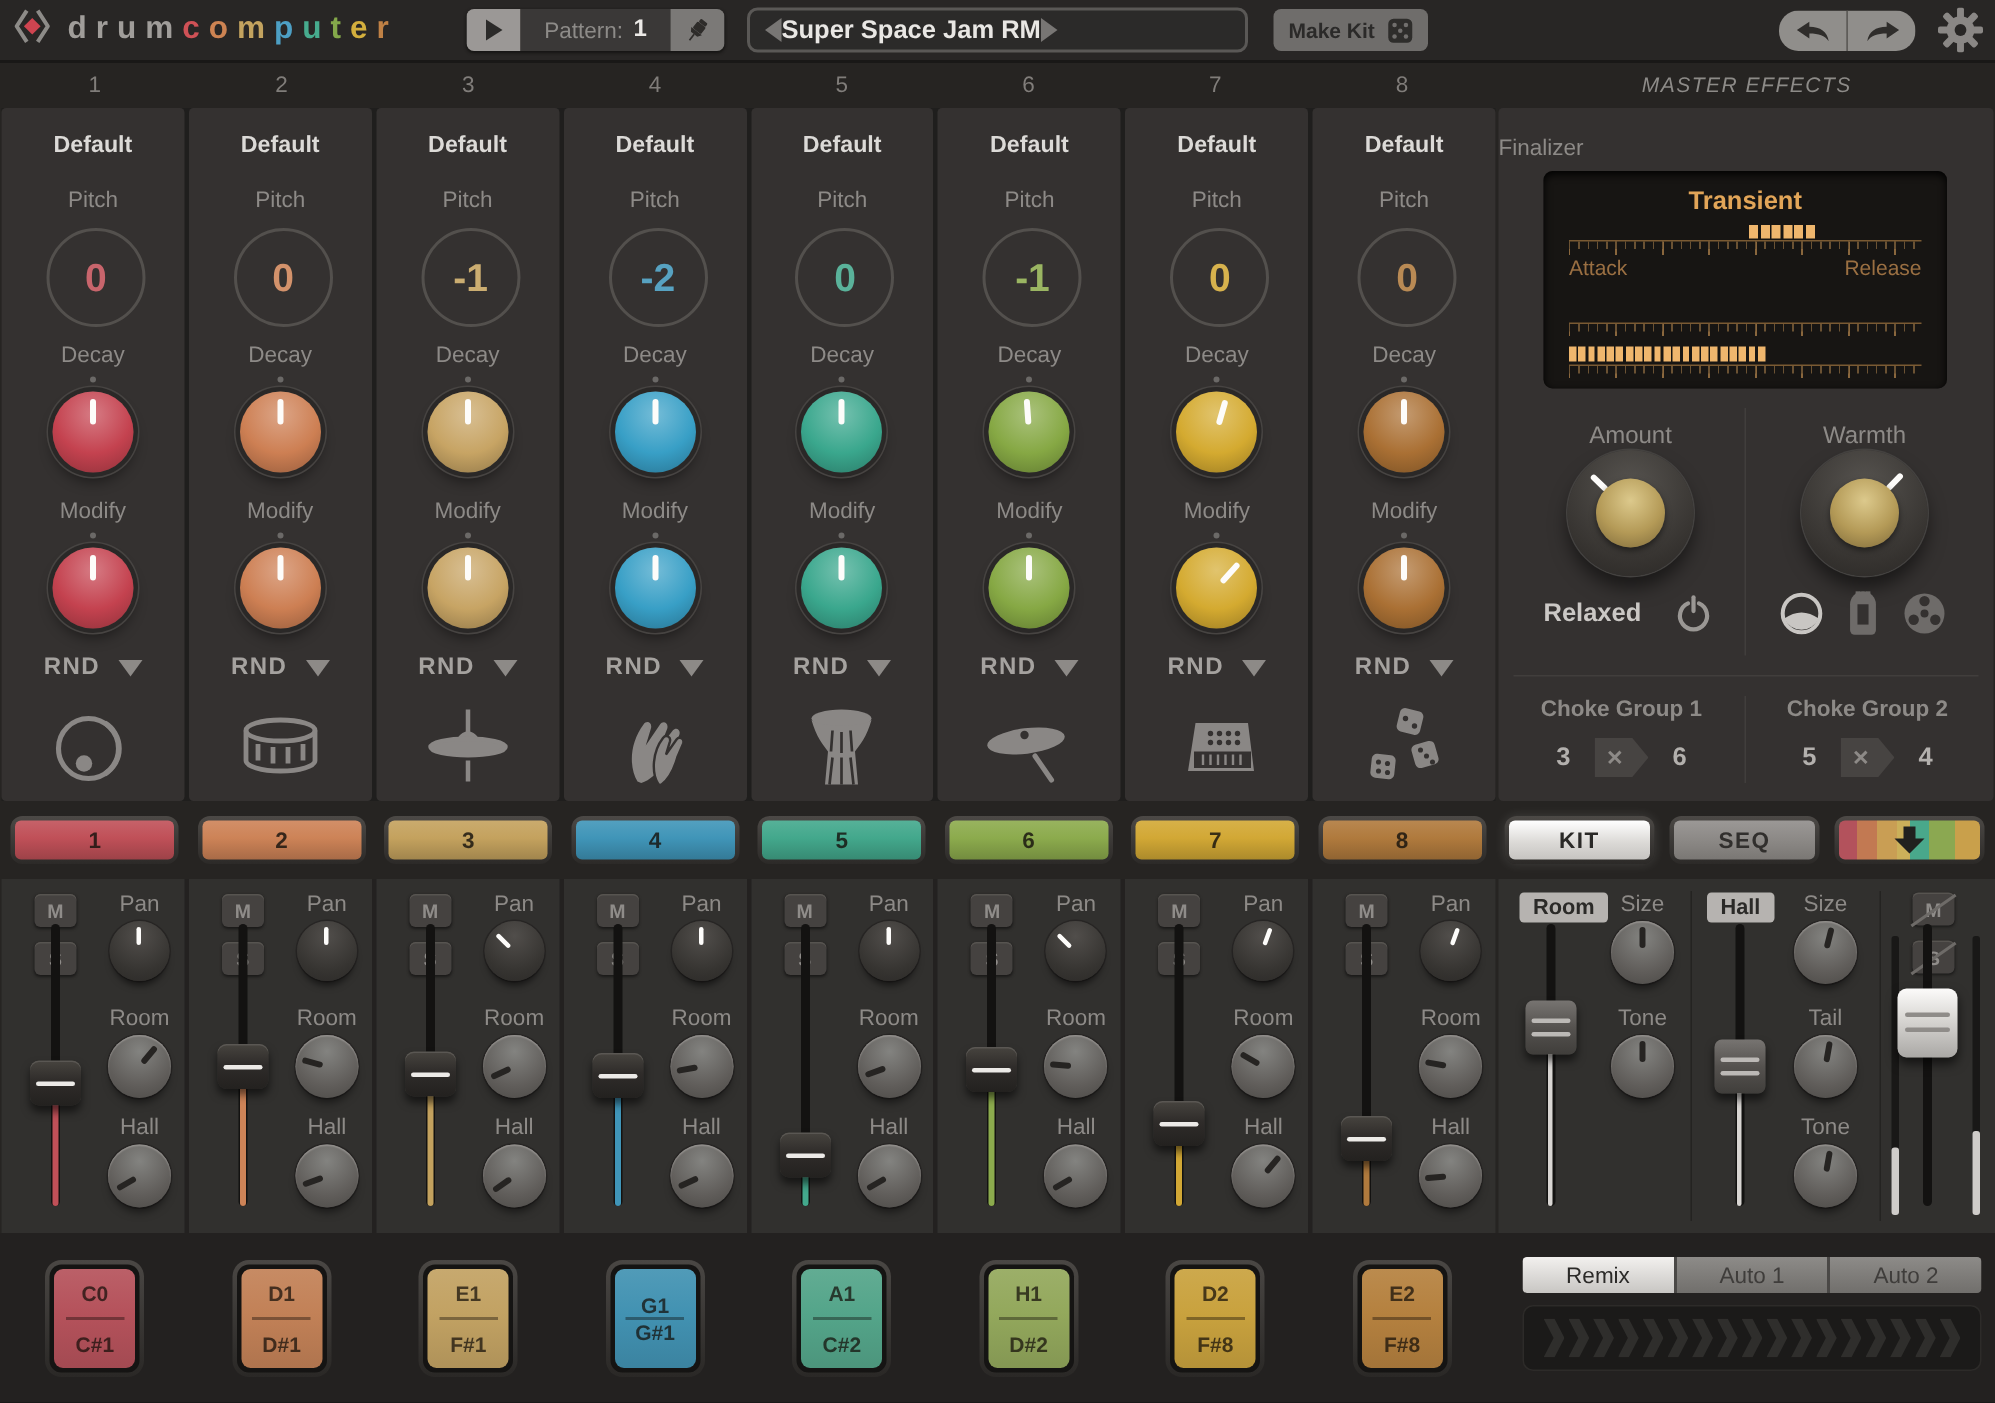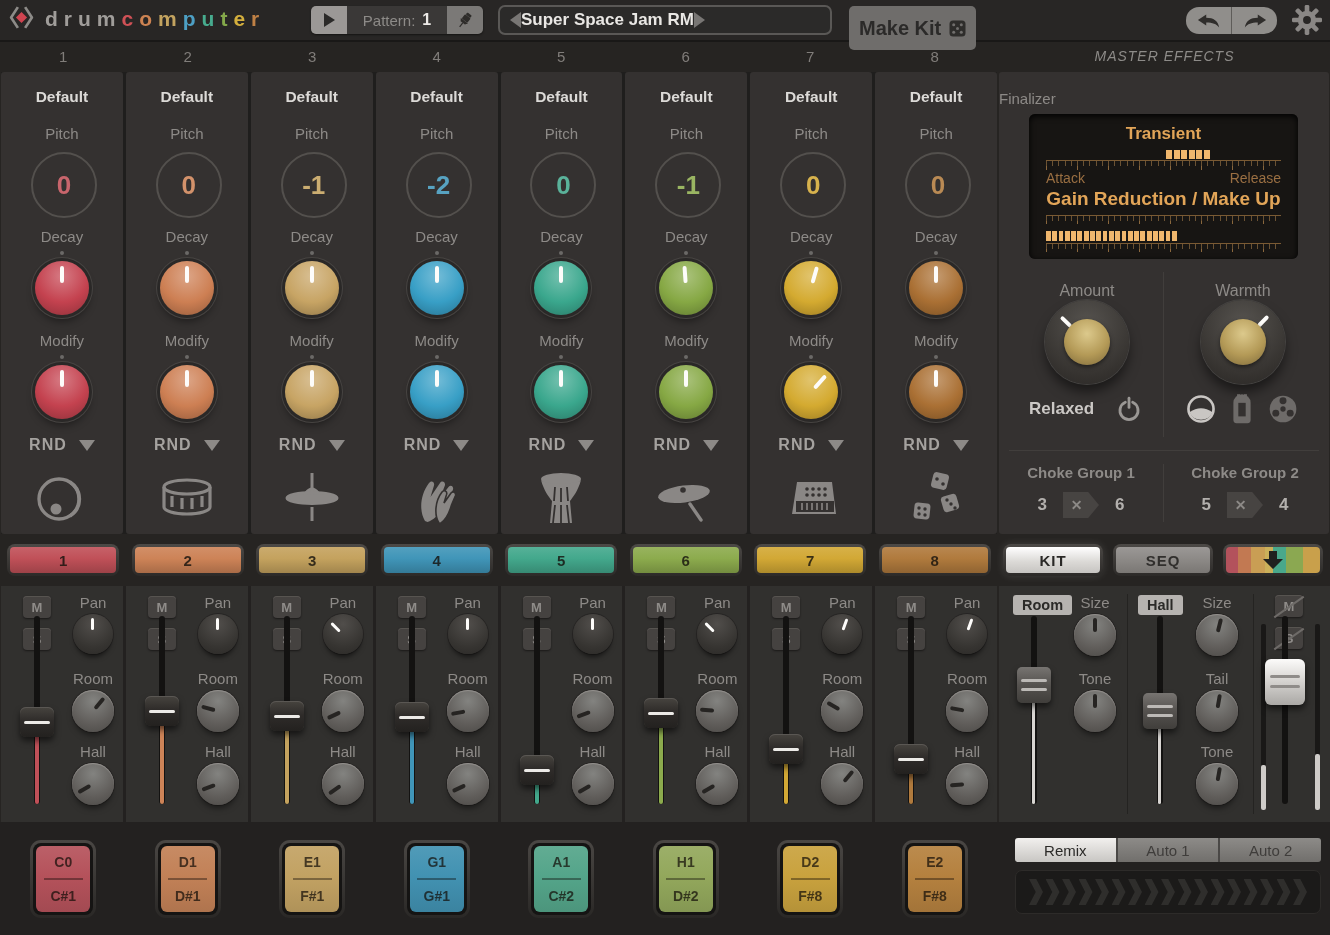--- a/index.html
+++ b/index.html
@@ -13,22 +13,22 @@
   .patplay{width:36px;background:#9b9896;display:flex;align-items:center;justify-content:center;cursor:pointer;}
   .patmid{width:100px;background:#3a3837;display:flex;align-items:center;justify-content:center;gap:7px;font-size:15px;color:#8d8b88;}
   .patmid b{color:#eceae7;font-size:16px;}
   .patpin{width:36px;background:#7b7977;display:flex;align-items:center;justify-content:center;cursor:pointer;}
   .preset{position:absolute;left:498px;top:5px;width:334px;height:30px;border:2px solid #5a5856;border-radius:7px;
           background:#2b2a29;display:flex;align-items:center;justify-content:flex-start;padding:0 10px;box-sizing:border-box;}
   .preset .nm{color:#e9e7e4;font-size:17px;font-weight:bold;}
   .arrow-l,.arrow-r{width:0;height:0;border-top:8px solid transparent;border-bottom:8px solid transparent;cursor:pointer;}
   .arrow-l{border-right:11px solid #787674;}
   .arrow-r{border-left:11px solid #787674;}
-  .makekit{position:absolute;left:849px;top:6px;height:44px;padding:0 10px;background:#6f6d6b;border-radius:5px;
-           display:flex;align-items:center;gap:8px;font-size:20px;font-weight:bold;color:#2b2a29;cursor:pointer;}
+  .makekit{position:absolute;left:849px;top:6px;height:28px;padding:0 10px;background:#6f6d6b;border-radius:5px;
+           display:flex;align-items:center;gap:8px;font-size:14px;font-weight:bold;color:#2b2a29;cursor:pointer;}
   .undoredo{position:absolute;left:1186px;top:7px;height:27px;display:flex;border-radius:13px;overflow:hidden;}
   .undoredo .ub{width:45px;background:#908e8b;display:flex;align-items:center;justify-content:center;cursor:pointer;}
   .undoredo .ub+.ub{border-left:1px solid #5e5c59;}
   .gearbtn{position:absolute;left:1292px;top:5px;width:30px;height:30px;cursor:pointer;}
   
   .subhead{position:absolute;left:1px;top:42px;width:996px;height:28px;display:grid;grid-template-columns:repeat(8,1fr);}
   .subhead span{align-self:center;text-align:center;color:#807d7a;font-size:15px;}
   .mfx{position:absolute;left:999px;top:42px;width:331px;height:28px;display:flex;align-items:center;justify-content:center;
        color:#8d8b88;font-size:14px;letter-spacing:1px;font-style:italic;}
   
@@ -525,21 +525,20 @@
           <i></i>
           <i></i>
           <i></i>
           <i></i>
         </div>
       <div class="ruler ruler1"></div>
       <div class="ar-row">
         <span>Attack</span>
         <span>Release</span>
       </div>
-      <div class="disp-g">Gain Reduction / Make Up</div>
       <div class="ruler ruler2"></div>
       <div class="blocks gblocks" id="gblocks">
           <i></i>
           <i></i>
           <i></i>
           <i></i>
           <i></i>
           <i></i>
           <i></i>
           <i></i>
@@ -911,21 +910,21 @@
           <div class="padmid">
             <div class="padin" style="background: linear-gradient(rgb(199, 169, 111), rgb(194, 162, 99) 45%, rgb(175, 146, 89));">
               <div class="nt">E1</div>
               <div class="dv"></div>
               <div class="nt">F#1</div>
             </div>
           </div>
         </div>
         <div class="pad">
           <div class="padmid">
-            <div class="padin" style="background: linear-gradient(rgb(81, 155, 184), rgb(66, 146, 178) 45%, rgb(59, 131, 160));">
+            <div class="padin" style="background: linear-gradient(rgb(81, 155, 184), rgb(66, 146, 178) 45%, rgb(59, 131, 160)); justify-content: center;">
               <div class="nt">G1</div>
               <div class="dv"></div>
               <div class="nt">G#1</div>
             </div>
           </div>
         </div>
         <div class="pad">
           <div class="padmid">
             <div class="padin" style="background: linear-gradient(rgb(98, 172, 147), rgb(84, 165, 138) 45%, rgb(76, 149, 124));">
               <div class="nt">A1</div>

